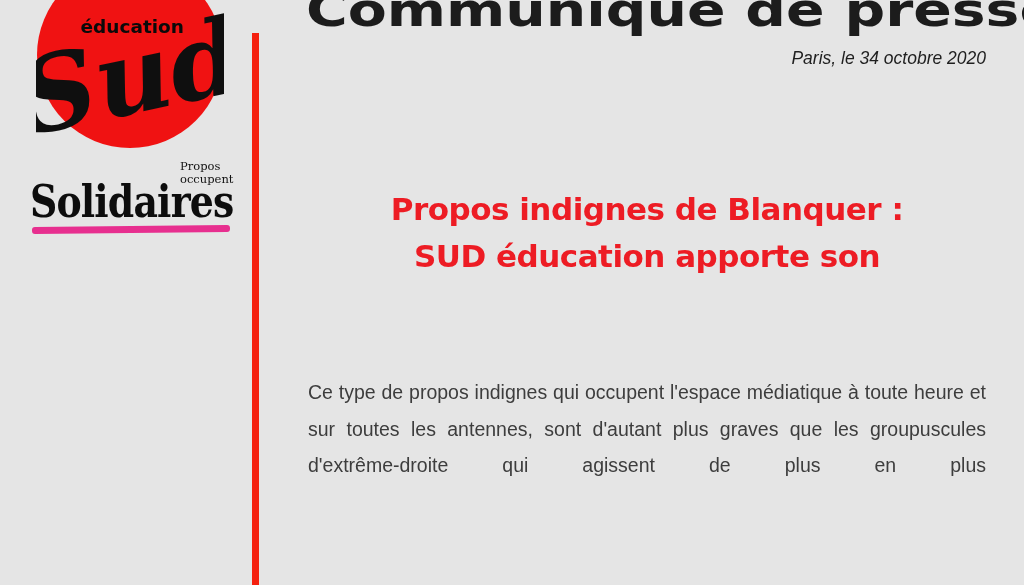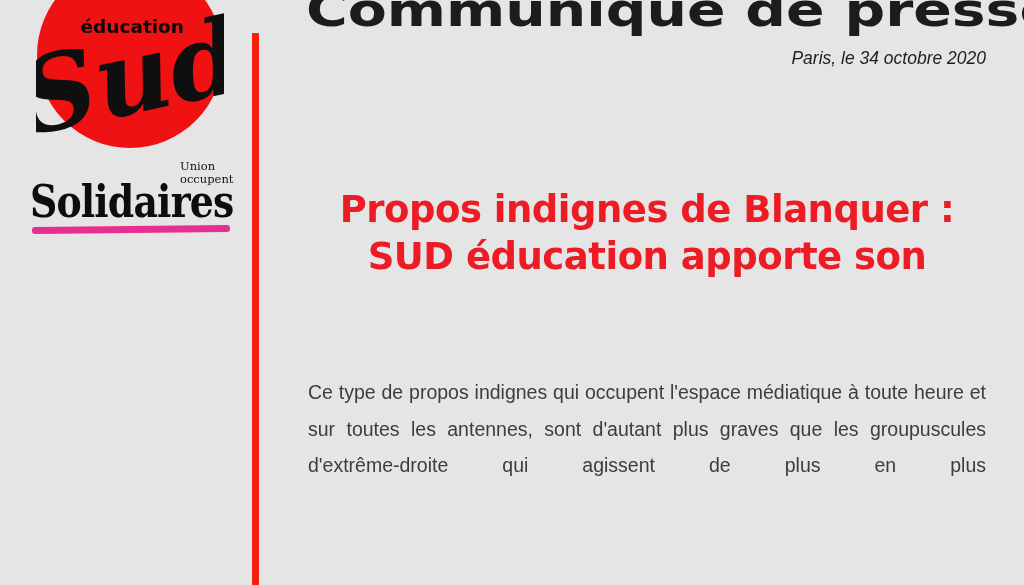--- a/index.html
+++ b/index.html
@@ -56,21 +56,21 @@
     transform: scaleX(1.21); transform-origin: left top;
   }
   .dateline {
     position: absolute; right: 0px; top: 48px; width: 100%;
     text-align: right; font-style: italic;
     font-size: 17.5px; color: #1f1f1f;
   }
   .headline {
     position: absolute; left: 0; top: 186px; width: 100%;
     font-family: "DejaVu Sans", sans-serif;
-    font-weight: bold; font-size: 37px; line-height: 47px;
+    font-weight: bold; font-size: 31px; line-height: 47px;
     text-align: center; color: #ed1c24;
     letter-spacing: -0.5px;
   }
   .body-text { position: absolute; left: 0; top: 374px; width: 100%; }
   .body-text p {
     font-size: 19.5px; line-height: 36.6px;
     text-align: justify; color: #3d3d3d;
     margin: 0 0 9px 0;
   }
   .body-text p.force-justify { text-align-last: justify; }
@@ -83,21 +83,21 @@
   <aside class="sidebar">
 
     <svg class="sud-logo" viewBox="0 0 188 188">
       <circle cx="94" cy="94" r="93" fill="#f01212"></circle>
       <text x="148" y="72" text-anchor="end" font-family="DejaVu Sans, sans-serif" font-weight="bold" font-size="18.5" fill="#0a0a0a">éducation</text>
       <text x="94" y="152" text-anchor="middle" font-family="DejaVu Serif, serif" font-style="italic" font-weight="bold" font-size="104" fill="#0f0f0f" transform="rotate(-12 94 110)">Sud</text>
     </svg>
 
     <div class="solidaires">
       <div class="union-block">
-        <div>Union</div>
+        <div>Propos</div>
         <div>occupent</div>
       </div>
       <div class="solidaires-word">Solidaires</div>
       <div class="pink-underline"></div>
     </div>
   </aside>
 
   <div class="divider"></div>
 
   <main class="content">

